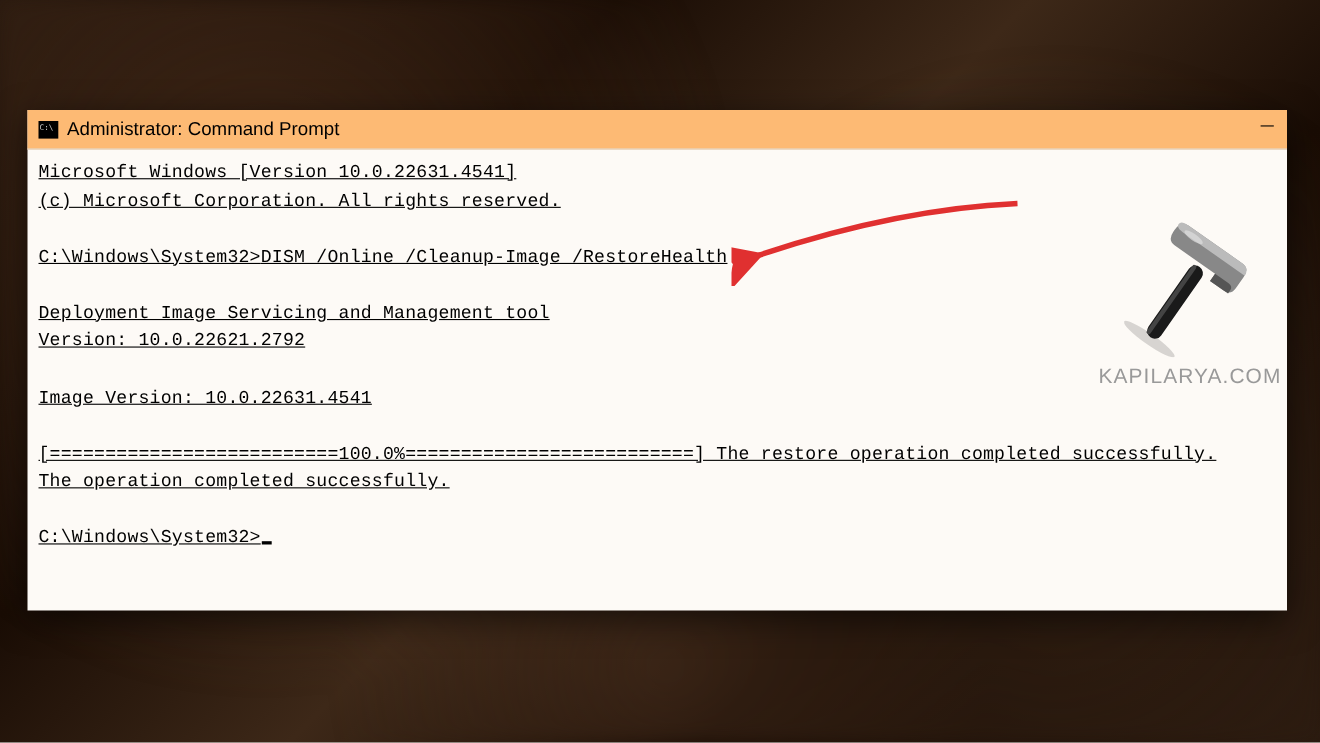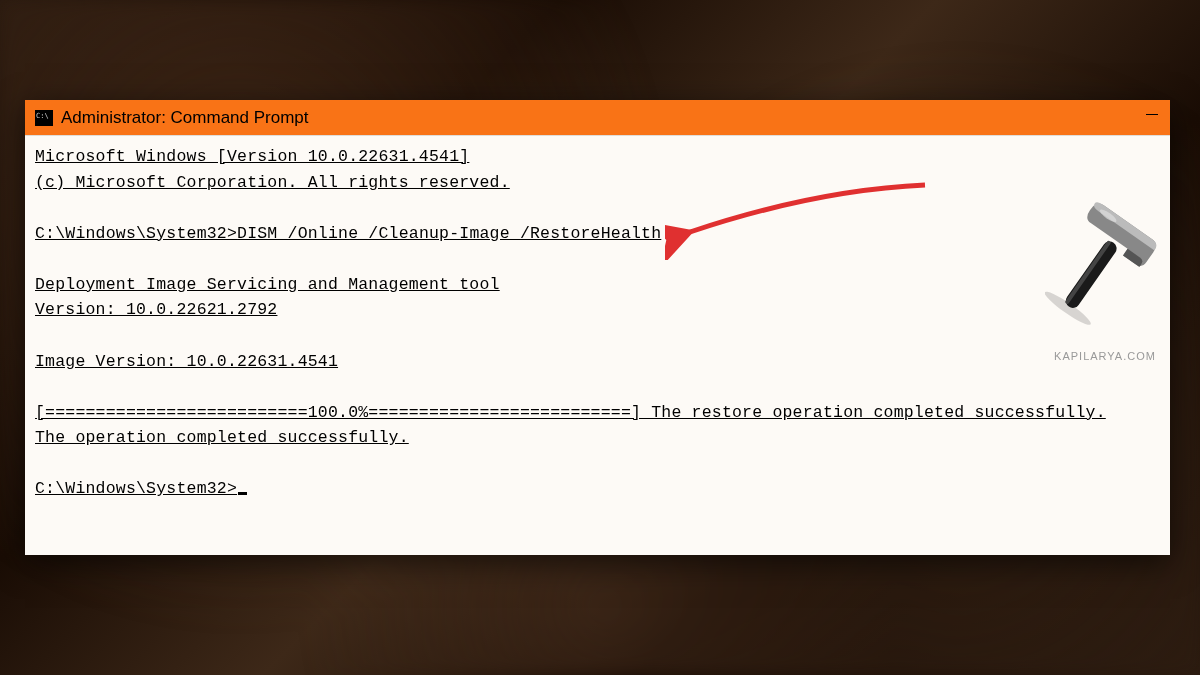--- a/index.html
+++ b/index.html
@@ -24,21 +24,21 @@
       position: absolute;
       left: 25px;
       top: 100px;
       width: 1145px;
       height: 455px;
       background: #fdfaf6;
       box-shadow: 0 8px 30px rgba(0,0,0,0.6);
     }
     .titlebar {
       height: 36px;
-      background: #f97316;
+      background: #fdba74;
       border-bottom: 1px solid #e0ddd8;
       display: flex;
       align-items: center;
       padding: 0 10px;
       position: relative;
     }
     .titlebar-icon {
       width: 18px;
       height: 16px;
       background: #000;
@@ -93,24 +93,24 @@
       z-index: 10;
     }
     .watermark {
       position: absolute;
       right: 35px;
       top: 195px;
       text-align: center;
       z-index: 5;
     }
     .watermark-text {
-      font-size: 11px;
+      font-size: 19px;
       color: #999;
       letter-spacing: 1px;
-      margin-top: 21px;
+      margin-top: 2px;
       font-family: Arial, sans-serif;
     }
   </style>
 </head>
 <body>
 
 <div class="bg-blur"></div>
 
 <div class="window">
   <div class="titlebar">

